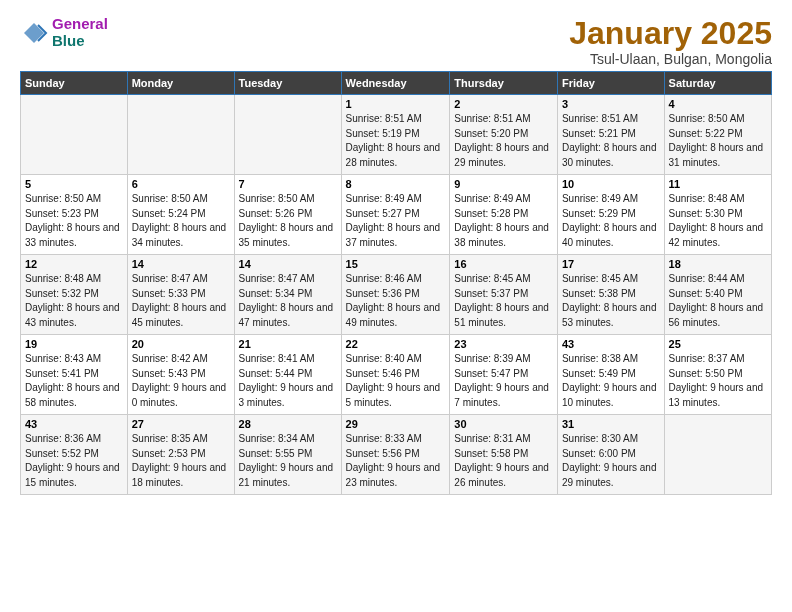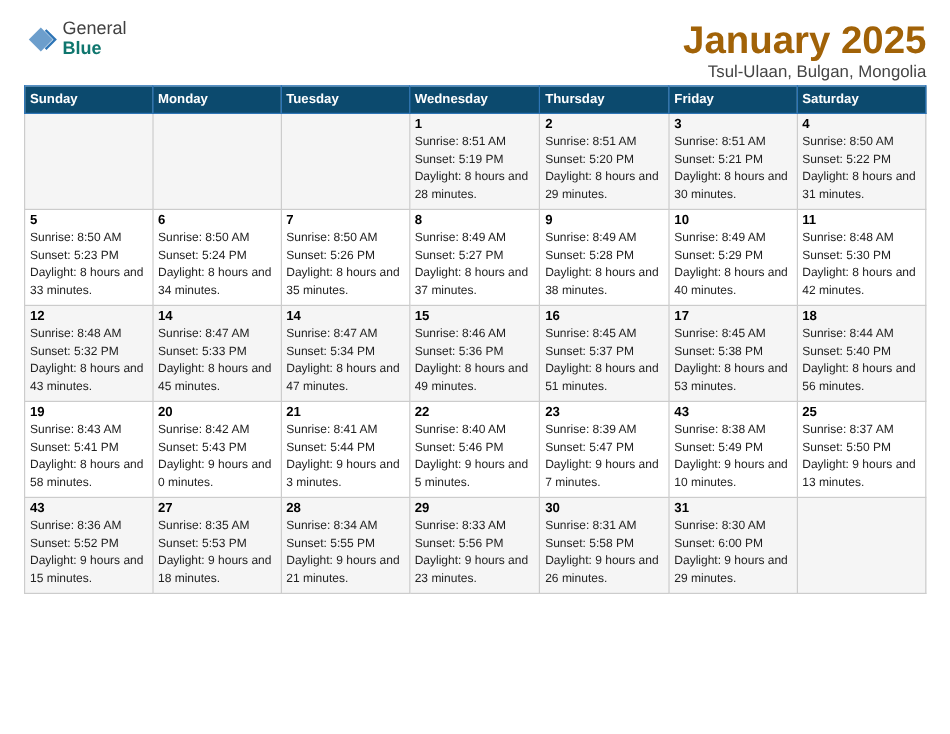--- a/index.html
+++ b/index.html
@@ -25,22 +25,22 @@
       align-items: center;
       gap: 4px;
     }
     .logo-text {
       display: flex;
       flex-direction: column;
       line-height: 1.1;
     }
     .logo-general {
       font-size: 15px;
-      font-weight: normal;
-      color: #404040;
+      font-weight: bold;
+      color: #a21caf;
     }
     .logo-blue {
       font-size: 15px;
       font-weight: bold;
       color: #0f766e;
     }
     .logo-icon {
       width: 28px;
       height: 28px;
     }
@@ -57,21 +57,21 @@
       font-size: 14px;
       color: #444;
     }
     .calendar {
       width: 100%;
       border-collapse: collapse;
       margin-top: 4px;
       font-size: 10.5px;
     }
     .calendar thead tr {
-      background-color: #0c4a6e;
+      background-color: #404040;
     }
     .calendar thead th {
       color: #fff;
       font-weight: bold;
       font-size: 11px;
       padding: 5px 4px;
       border: 1px solid #2e75b6;
       text-align: left;
     }
     .calendar tbody tr {
@@ -328,21 +328,21 @@
           <td>
             <span class="day-num">43</span>
             <div class="day-info">Sunrise: 8:36 AM
 Sunset: 5:52 PM
 Daylight: 9 hours
 and 15 minutes.</div>
           </td>
           <td>
             <span class="day-num">27</span>
             <div class="day-info">Sunrise: 8:35 AM
-Sunset: 5:53 PM
+Sunset: 2:53 PM
 Daylight: 9 hours
 and 18 minutes.</div>
           </td>
           <td>
             <span class="day-num">28</span>
             <div class="day-info">Sunrise: 8:34 AM
 Sunset: 5:55 PM
 Daylight: 9 hours
 and 21 minutes.</div>
           </td>

